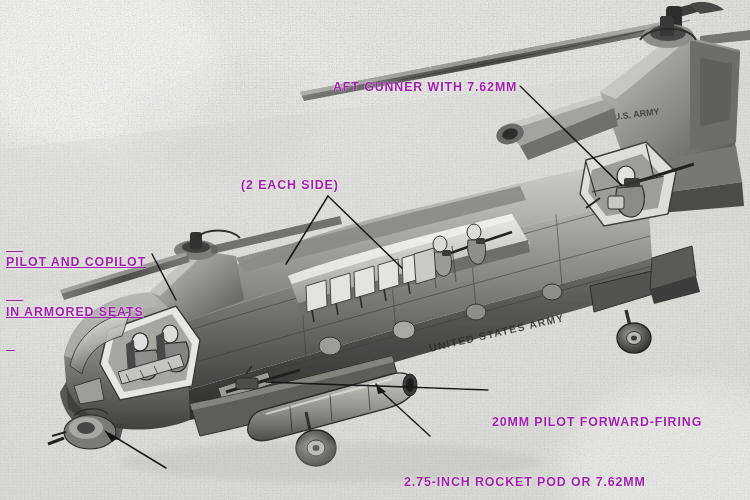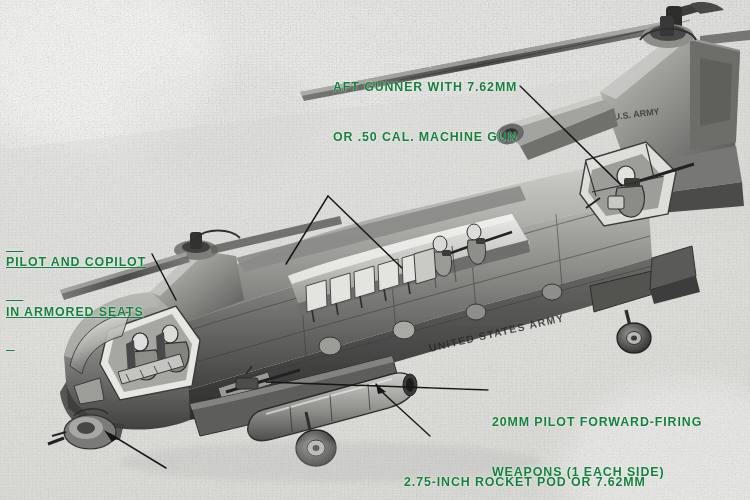--- a/index.html
+++ b/index.html
@@ -16,21 +16,21 @@
       repeating-linear-gradient(0deg, rgba(0,0,0,.022) 0 1px, rgba(0,0,0,0) 1px 3px),
       repeating-linear-gradient(90deg, rgba(0,0,0,.018) 0 1px, rgba(0,0,0,0) 1px 4px),
       radial-gradient(120% 90% at 20% 15%, #f2f2f0 0%, #e6e6e3 55%, #dcdcd9 100%);
   }
   .blotch{position:absolute;border-radius:50%;filter:blur(14px);pointer-events:none;}
   
   #art{position:absolute;inset:0;}
   
   .callout{
     position:absolute;
-    color:#15803d;
+    color:#a21caf;
     font-weight:700;
     font-size:12.4px;
     letter-spacing:.9px;
     line-height:16.5px;
     white-space:pre;
     text-shadow:0 0 1px rgba(255,255,255,.85), 0 0 2px rgba(255,255,255,.6);
   }
   .c-aft{left:333px;top:46px;}
   .c-flank{left:241px;top:144px;}
   .c-pilot{left:6px;top:221px;text-decoration:underline;}
@@ -392,34 +392,33 @@
       <g fill="#141413">
         <path d="M376,384 L386,392 L378,394 Z"></path>
         <path d="M104,430 L118,438 L112,442 Z"></path>
       </g>
 
     </g>
   </svg>
 
   <div class="callout c-aft">
     <div>AFT GUNNER WITH 7.62MM</div>
-    <div>OR .50 CAL. MACHINE GUN</div>
   </div>
 
   <div class="callout c-flank">
+    <div>(2 EACH SIDE)</div>
   </div>
 
   <div class="callout c-pilot">
     <div>PILOT AND COPILOT</div>
     <div>IN ARMORED SEATS</div>
   </div>
 
   <div class="callout c-20mm">
     <div>20MM PILOT FORWARD-FIRING</div>
-    <div>WEAPONS (1 EACH SIDE)</div>
   </div>
 
   <div class="callout c-rocket">
     <div>2.75-INCH ROCKET POD OR 7.62MM</div>
     
   </div>
 
   <div class="callout c-m5">
     
   </div>

